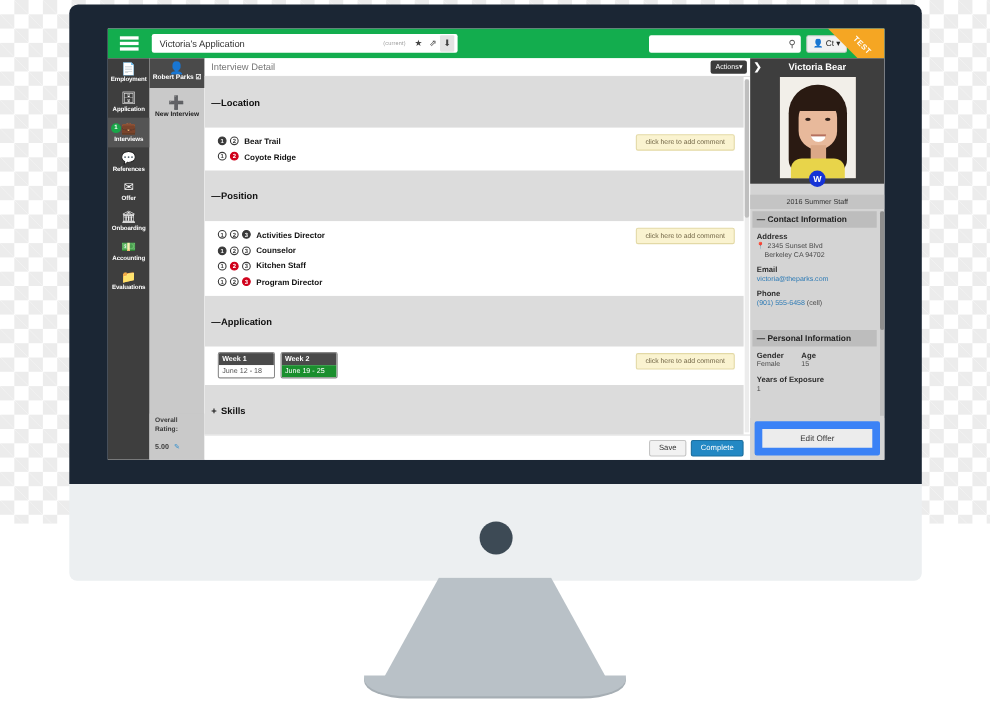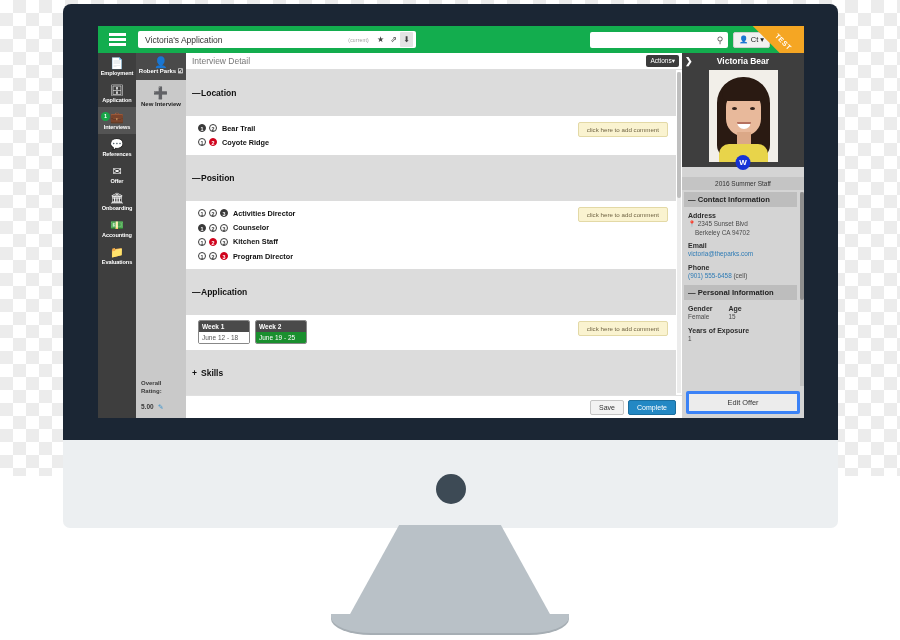--- a/index.html
+++ b/index.html
@@ -280,21 +280,21 @@
   .rp-cols { display: flex; gap: 16px; padding: 4px 6px 0; }
   .rp-track {
     position: absolute; right: 0; top: 2px; bottom: 2px; width: 4px; background: #c0c0c0;
   }
   .rp-thumb {
     position: absolute; right: 0; top: 2px; width: 4px; height: 108px;
     background: #8e8e8e; border-radius: 2px; cursor: pointer;
   }
   .rp-footer { flex: none; padding: 3px 4px 4px; background: #d4d4d4; }
   .btn-editoffer {
-    width: 100%; background: #ececec; border: 3px solid #3b82f6; border-radius: 2px;
+    width: 100%; background: #ececec; border: 7px solid #3b82f6; border-radius: 2px;
     font-size: 7.4px; color: #333; padding: 4px 0; text-align: center; cursor: pointer;
   }
 
   
   .face-hair-back { position:absolute; left:8px; top:7px; width:53px; height:82px; background:#2a1a12; border-radius:26px 26px 14px 14px; }
   .face-skin { position:absolute; left:17px; top:20px; width:35px; height:46px; background:#e8b99b; border-radius:17px 17px 17px 17px; }
   .face-fringe { position:absolute; left:13px; top:9px; width:43px; height:22px; background:#2a1a12; border-radius:21px 21px 8px 8px; }
   .face-eye { position:absolute; top:37px; width:5px; height:3px; background:#32211a; border-radius:50%; }
   .face-eye.l { left:23px; } .face-eye.r { left:41px; }
   .face-mouth { position:absolute; left:28px; top:52px; width:14px; height:7px; background:#fff; border-radius:0 0 8px 8px; border-top:2px solid #b5705e; }
@@ -529,21 +529,21 @@
         <div class="rp-value link">victoria@theparks.com</div>
       </div>
       <div class="rp-field">
         <div class="rp-label">Phone</div>
         <div class="rp-value">
           <span class="rp-value link" style="display:inline">(901) 555-6458</span>
           <span>(cell)</span>
         </div>
       </div>
 
-      <div class="rp-section-head" style="margin-top:5px">
+      <div class="rp-section-head" style="margin-top:20px">
         <span>—</span>
         <span>Personal Information</span>
       </div>
       <div class="rp-cols">
         <div>
           <div class="rp-label">Gender</div>
           <div class="rp-value">Female</div>
         </div>
         <div>
           <div class="rp-label">Age</div>

